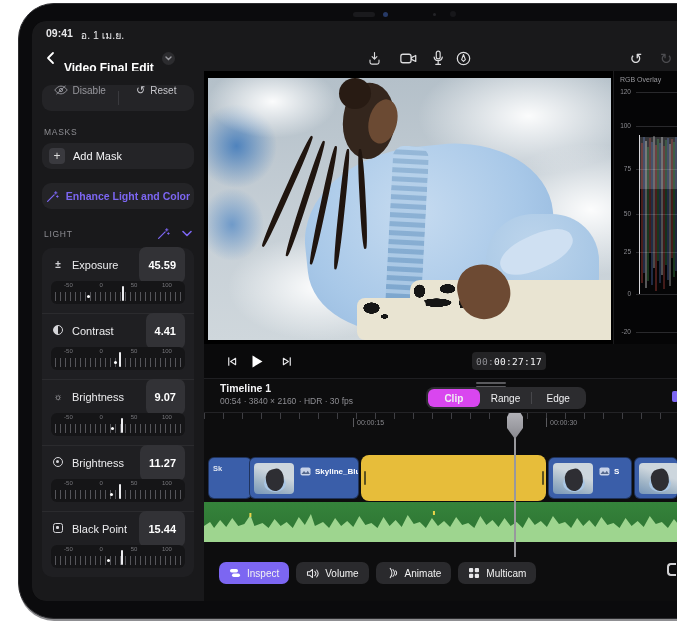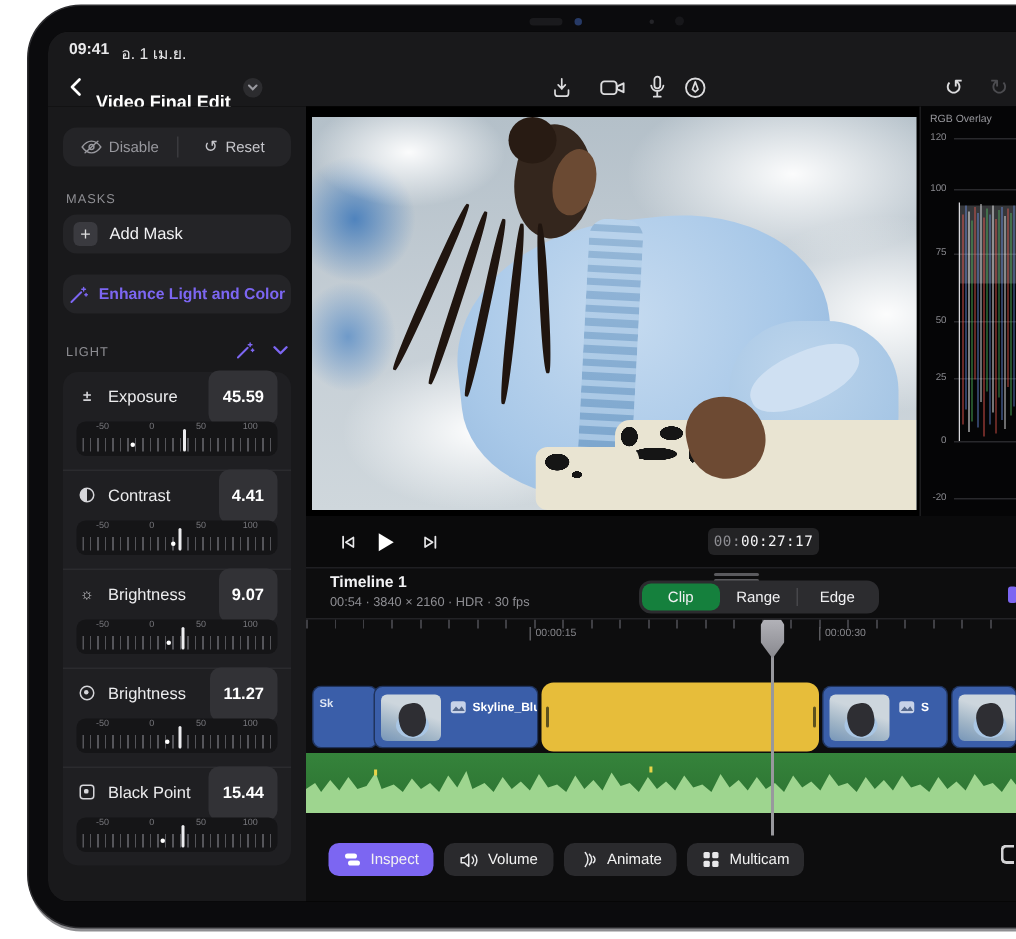--- a/index.html
+++ b/index.html
@@ -25,21 +25,21 @@
   .tb-badge{position:absolute;left:130px;top:7px;width:13px;height:13px;border-radius:50%;background:#2c2c2f;display:flex;align-items:center;justify-content:center}
   .tb-ico{position:absolute;top:3px;width:20px;height:20px;display:flex;align-items:center;justify-content:center}
   .glyph{font-size:13px;line-height:1;color:#dcdcde}
   .glyph.dim{color:#4c4c50}
   
   .sidebar{position:absolute;left:0;top:50px;width:172px;height:530px;background:#19191b;overflow:hidden}
   .sb-header{height:30px;border-bottom:1px solid #262629;display:flex;align-items:center;justify-content:center;position:relative}
   .sb-back{position:absolute;left:9px;top:7px;width:16px;height:16px;display:flex;align-items:center;justify-content:center}
   .sb-title{font-size:11px;font-weight:700;color:#fff}
   .seg{margin:14px 10px 0;height:26px;background:#242427;border-radius:9px;display:flex;align-items:center}
-  .seg-btn{flex:1;height:100%;display:flex;align-items:center;justify-content:center;gap:5px;color:#98989e;font-size:10px}
+  .seg-btn{flex:1;height:100%;display:flex;justify-content:center;gap:5px;color:#98989e;font-size:10px}
   .seg-div{width:1px;height:14px;background:#3a3a3e}
   .masks-h,.light-h{font-size:8.5px;letter-spacing:.7px;color:#8e8e93}
   .masks-h{margin:16px 12px 0}
   .row-btn{margin:6px 10px 0;height:26px;background:#242427;border-radius:9px;display:flex;align-items:center;padding:0 7px;gap:8px;font-size:11px;color:#f2f2f4}
   .plus-box{width:16px;height:16px;background:#3a3a3f;border-radius:4px;display:flex;align-items:center;justify-content:center;font-size:12px;color:#ddd}
   .enhance{margin:14px 10px 0;height:26px;background:#242427;border-radius:9px;display:flex;align-items:center;justify-content:center;gap:7px;font-size:10.5px;font-weight:700;color:var(--accent)}
   .light-row{margin:18px 12px 0;display:flex;align-items:center}
   .light-row .light-h{flex:1}
   .light-ico{display:flex;align-items:center;gap:12px}
   .sliders{margin:8px 10px 0;background:#1f1f22;border-radius:10px}
@@ -109,21 +109,21 @@
   .tc-pill{position:absolute;left:268px;top:8px;width:74px;height:18px;background:#232325;border-radius:4px;
     display:flex;align-items:center;justify-content:center;font-family:"DejaVu Sans Mono","Liberation Mono",monospace;font-size:9.5px;letter-spacing:.3px}
   .tc-dim{color:#8e8e93}.tc-main{color:#f4f4f6}
   
   .timeline{position:absolute;left:172px;top:357px;right:0;height:223px;background:#0d0d0e;border-top:1px solid #1f1f22}
   .tl-name{position:absolute;left:16px;top:3px;font-size:10.5px;font-weight:700;color:#f2f2f4}
   .tl-meta{position:absolute;left:16px;top:17px;font-size:8.5px;color:#8e8e93}
   .tl-handle{position:absolute;left:272px;top:3px;width:30px;height:2px;background:#5a5a5e;border-radius:2px;box-shadow:0 4px 0 #5a5a5e}
   .tl-modes{position:absolute;left:222px;top:8px;width:160px;height:22px;background:#2c2c2f;border-radius:8px;display:flex;align-items:center;padding:2px}
   .mode{flex:1;height:18px;display:flex;align-items:center;justify-content:center;font-size:10px;color:#f0f0f2;border-radius:6px}
-  .mode.sel{background:#15803d;font-weight:400}
+  .mode.sel{background:#d946ef;font-weight:700}
   .mode-sep{width:1px;height:12px;background:#47474b}
   .tl-sliver{position:absolute;left:468px;top:12px;width:6px;height:11px;background:var(--accent);border-radius:2px}
   .tl-ruler{position:absolute;left:0;right:0;top:33px;height:22px;border-top:1px solid #232326;
     background-image:repeating-linear-gradient(90deg,#3f3f44 0 1px,transparent 1px 19px);
     background-size:100% 6px;background-repeat:no-repeat}
   .rl{position:absolute;top:5px;font-size:7px;color:#86868b;border-left:1px solid #5a5a5e;padding-left:3px;line-height:9px}
   .track-video{position:absolute;left:0;right:0;top:78px;height:42px}
   .clip{position:absolute;top:0;height:42px;background:var(--clip_blue);border-radius:6px;border:1px solid rgba(0,0,0,.45);overflow:hidden}
   .thumbC{position:absolute;left:4px;top:5px;width:40px;height:31px;border-radius:4px;overflow:hidden;
     background:linear-gradient(200deg,#cdd6dd 0 38%,#9fb4c6 70%,#7796b8)}

